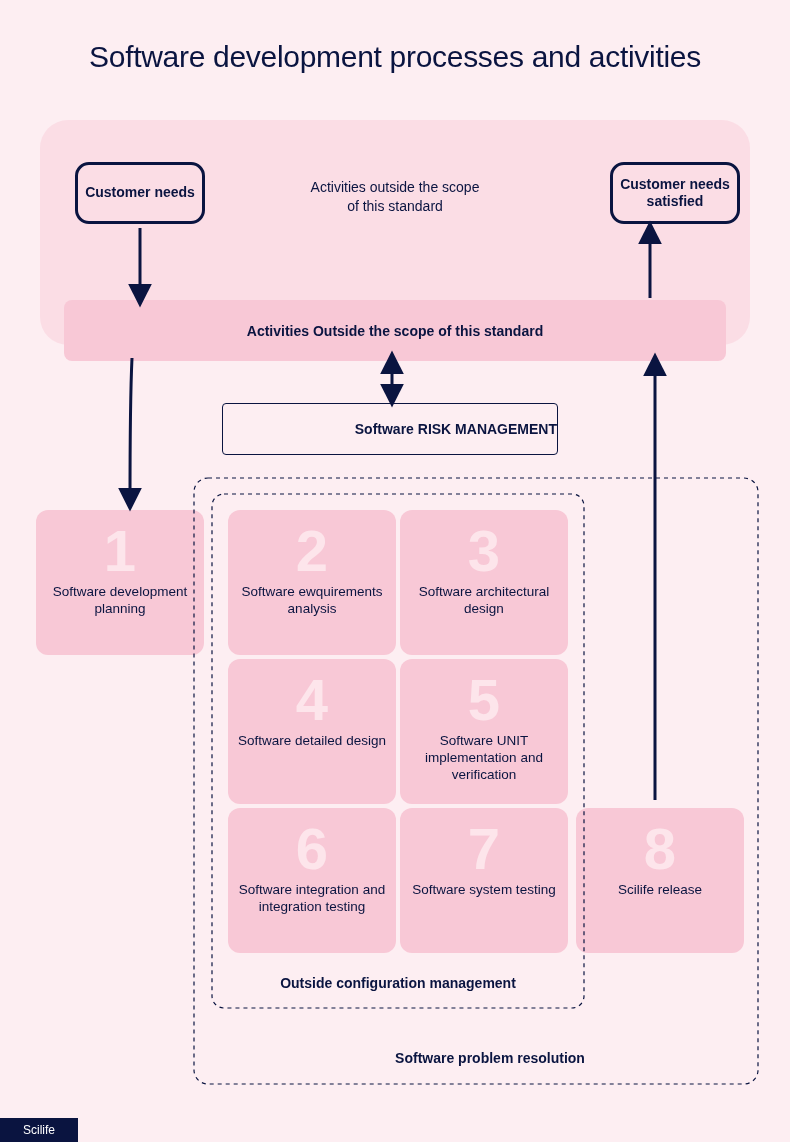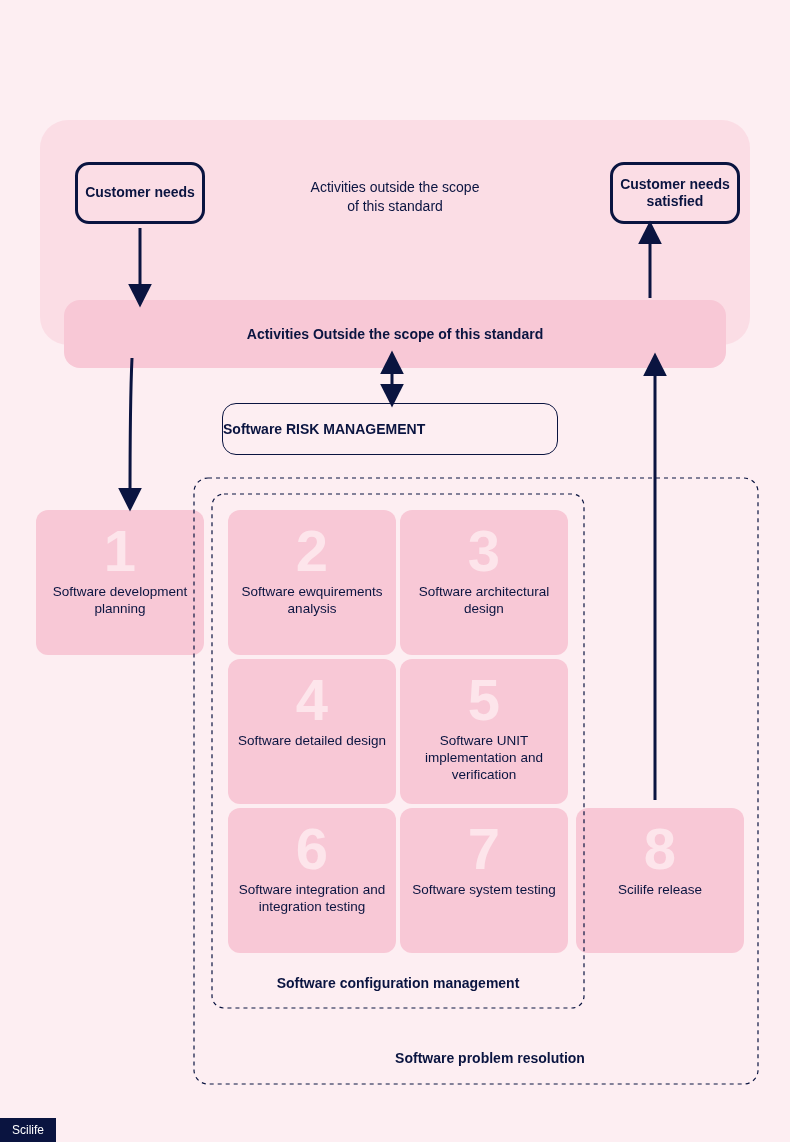--- a/index.html
+++ b/index.html
@@ -59,40 +59,40 @@
     justify-content: center;
     padding: 8px 6px;
   }
   .cust-left  { top: 162px; left: 75px;  width: 130px; height: 62px; }
   .cust-right { top: 162px; left: 586px; width: 130px; height: 62px; margin-left: 24px; }
   .band {
     position: absolute;
     top: 300px;
     left: 64px;
     width: 662px;
-    height: 68px;
+    height: 61px;
     background: #f8c8d6;
-    border-radius: 16px;
+    border-radius: 8px;
     display: flex;
     align-items: center;
     justify-content: center;
     font-weight: 700;
     font-size: 14px;
   }
   .risk-box {
     position: absolute;
     top: 403px;
     left: 222px;
     width: 336px;
     height: 52px;
     border: 1.5px solid #0a1440;
-    border-radius: 14px;
-    display: flex;
-    align-items: center;
-    justify-content: flex-start;
+    border-radius: 4px;
+    display: flex;
+    align-items: center;
+    justify-content: flex-end;
     font-weight: 700;
     font-size: 14px;
   }
   .step {
     position: absolute;
     background: #f8c8d6;
     border-radius: 12px;
     text-align: center;
     padding-top: 12px;
   }
@@ -115,31 +115,32 @@
     text-align: center;
   }
   .footer-tag {
     position: absolute;
     bottom: 0;
     left: 0;
     height: 24px;
     background: #0a1440;
     color: #fff;
     font-size: 12px;
-    padding: 4px 12px;
+    padding: 4px 23px;
     display: flex;
     align-items: center;
   }
   svg.flow { position:absolute; top:0; left:0; pointer-events:none; }
 </style>
 </head>
 <body>
 
 <div class="page">
 
+  <div class="title">Software development processes and activities</div>
 
   <div class="outer-panel">
     <div class="scope-text">
       <span>Activities outside the scope</span><br>
       <span>of this standard</span>
     </div>
   </div>
 
   <div class="cust-box cust-left">
     <span>Customer needs</span>
@@ -184,21 +185,21 @@
   </div>
   <div class="step" style="top:808px; left:400px; width:168px; height:145px;">
     <div class="num">7</div>
     <div class="lbl">Software system testing</div>
   </div>
   <div class="step" style="top:808px; left:576px; width:168px; height:145px;">
     <div class="num">8</div>
     <div class="lbl">Scilife release</div>
   </div>
 
-  <div class="subcaption" style="top:975px; left:228px; width:340px;">Software configuration management</div>
+  <div class="subcaption" style="top:975px; left:228px; width:340px;">Outside configuration management</div>
   <div class="subcaption" style="top:1050px; left:320px; width:340px;">Software problem resolution</div>
 
   <div class="footer-tag">
      <span>Scilife</span>
   </div>
 
   <svg class="flow" width="790" height="1142">
     <defs>
       <marker id="ah" viewBox="0 0 10 10" refX="6" refY="5" markerWidth="8" markerHeight="8" orient="auto-start-reverse">
         <path d="M 0 0 L 10 5 L 0 10 z" fill="#0a1440"></path>

